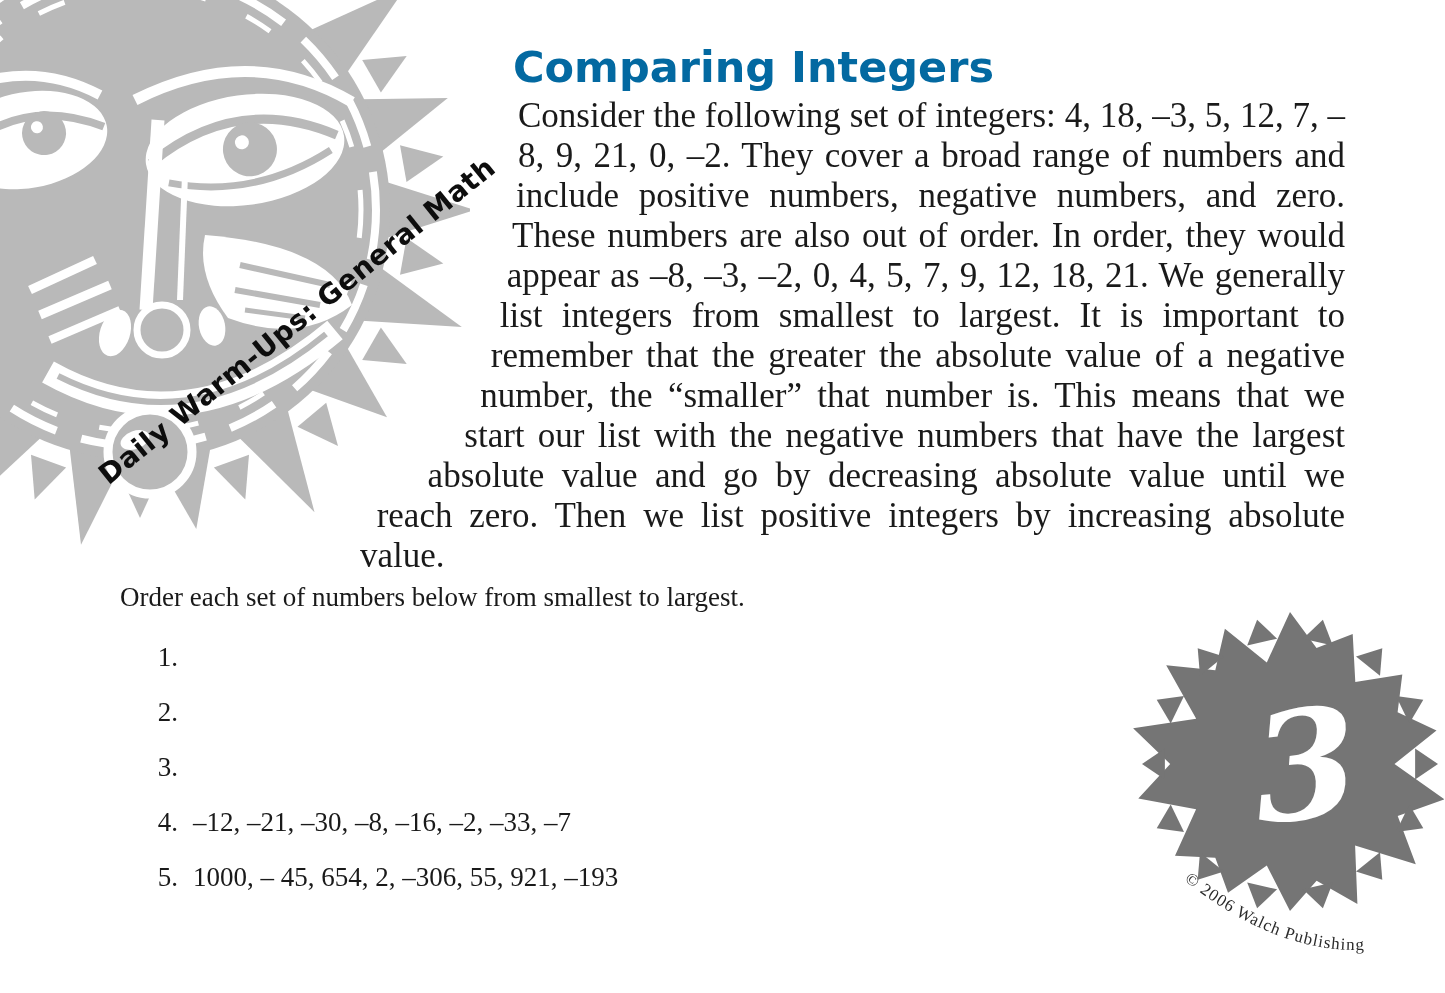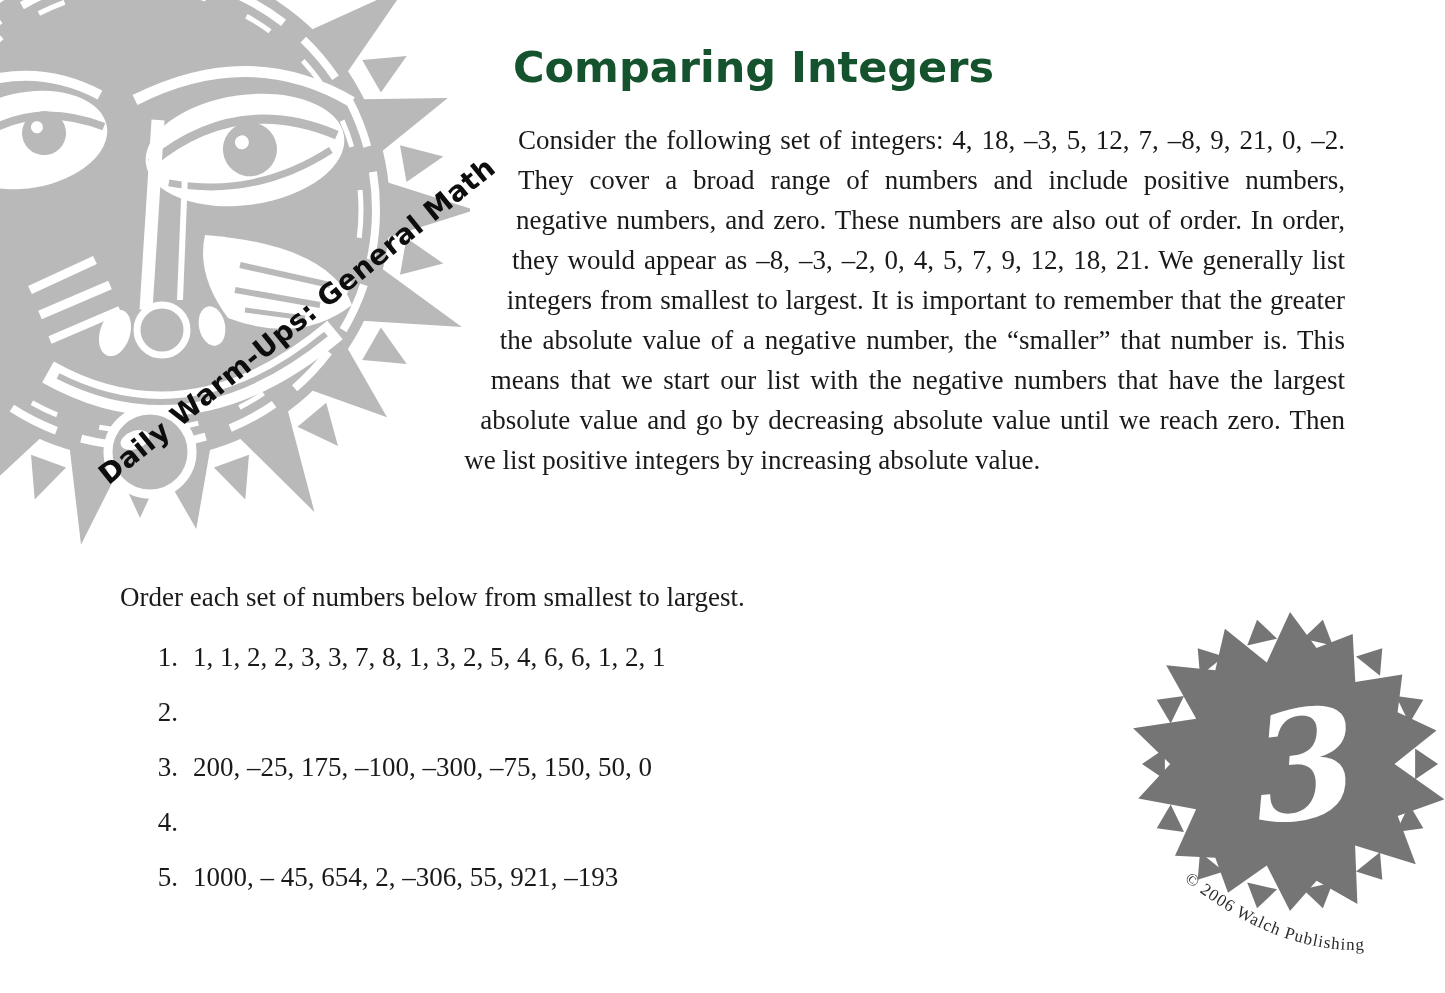--- a/index.html
+++ b/index.html
@@ -52,29 +52,29 @@
   }
   
   .title{
     position:absolute;
     left:513px;top:42px;
     margin:0;z-index:2;
     font-family:"DejaVu Sans",sans-serif;
     font-weight:bold;
     font-size:43px;
     letter-spacing:0px;
-    color:#14532d;
+    color:#0369a1;
     white-space:nowrap;
   }
   
   .intro{
     position:absolute;
-    left:360px;top:120px;
+    left:360px;top:96px;
     width:985px;z-index:2;
-    font-size:27px;
+    font-size:35px;
     line-height:40px;
     text-align:justify;
   }
   .intro-shape{
     float:left;
     width:158px;height:460px;
     shape-outside:polygon(0px 0px,158px 0px,152px 80px,146px 140px,134px 210px,118px 275px,96px 330px,50px 370px,10px 400px,0px 415px);
     shape-margin:4px;
   }
   
@@ -197,31 +197,30 @@
   <div class="intro">
     <div class="intro-shape"></div>
     <span>Consider the following set of integers: 4, 18, –3, 5, 12, 7, –8, 9, 21, 0, –2. They cover a broad range of numbers and include positive numbers, negative numbers, and zero. These numbers are also out of order. In order, they would appear as –8, –3, –2, 0, 4, 5, 7, 9, 12, 18, 21. We generally list integers from smallest to largest. It is important to remember that the greater the absolute value of a negative number, the “smaller” that number is. This means that we start our list with the negative numbers that have the largest absolute value and go by decreasing absolute value until we reach zero. Then we list positive integers by increasing absolute value.</span>
   </div>
 
   <div class="exercise">
     <div class="prompt">Order each set of numbers below from smallest to largest.</div>
     <ol class="problems" id="problems">
         <li>
           <span class="pnum">1.</span>
-          <span class="ptext">1, 1, 2, 2, 3, 3, 7, 8, 1, 3, 2, 5, 4, 6, 6, 1, 2, 1</span>
         </li>
         <li>
           <span class="pnum">2.</span>
         </li>
         <li>
           <span class="pnum">3.</span>
-          <span class="ptext">200, –25, 175, –100, –300, –75, 150, 50, 0</span>
         </li>
         <li>
           <span class="pnum">4.</span>
+          <span class="ptext">–12, –21, –30, –8, –16, –2, –33, –7</span>
         </li>
         <li>
           <span class="pnum">5.</span>
           <span class="ptext">1000, – 45, 654, 2, –306, 55, 921, –193</span>
         </li>
       </ol>
   </div>
 
   <svg class="star" viewBox="0 0 316 434" aria-hidden="true">
     <g id="starShape">

